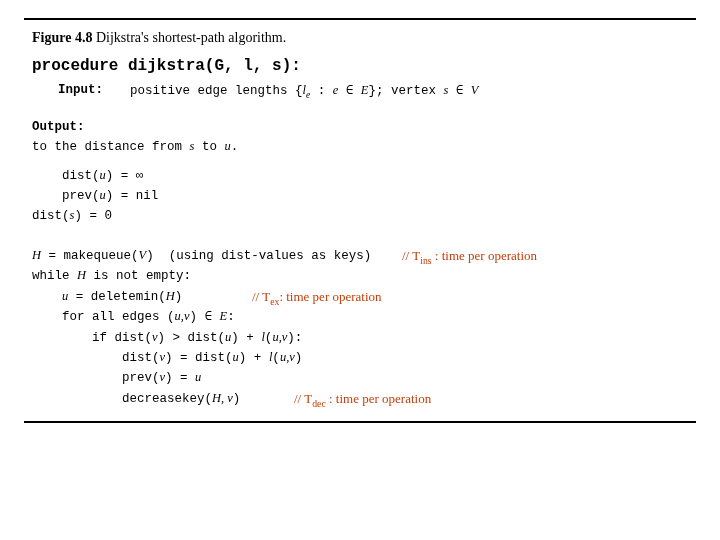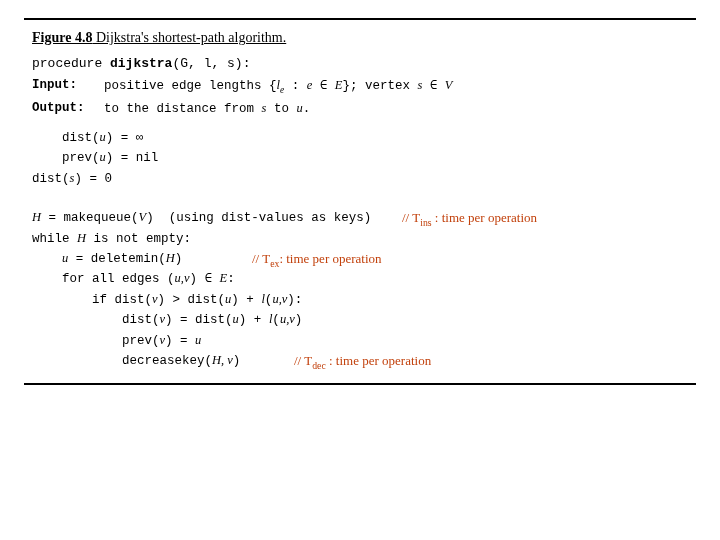--- a/index.html
+++ b/index.html
@@ -21,21 +21,20 @@
     .figure-box {
       border-top: 2px solid #000;
       border-bottom: 2px solid #000;
       padding: 10px 8px 12px 8px;
       position: relative;
     }
     .figure-title {
       font-family: 'Times New Roman', Times, serif;
       font-size: 14px;
       margin-bottom: 8px;
-      text-decoration: underline;
     }
     .figure-title strong {
       font-weight: bold;
     }
     .code-block {
       font-family: 'Courier New', Courier, monospace;
       font-size: 12.5px;
       line-height: 1.55;
       position: relative;
     }
@@ -82,31 +81,31 @@
 
 <div class="page">
   <div class="figure-box">
 
     <div class="figure-title">
       <strong>Figure 4.8</strong><span> Dijkstra's shortest-path algorithm.</span>
     </div>
 
     <div class="code-block">
       <div class="proc-line">
-        <span style="font-family:'Courier New',monospace; font-size:13px;">procedure <strong>dijkstra</strong>(G, l, s):</span>
+        <span style="font-family:'Courier New',monospace; font-size:16px;font-weight:bold;">procedure <strong>dijkstra</strong>(G, l, s):</span>
       </div>
 
       <div class="input-section" style="margin-top:2px;">
-        <span class="label-col" style="font-family:'Courier New',monospace; font-size:12.5px;">Input:</span>
+        <span class="label-col" style="font-family:'Courier New',monospace; font-size:12.5px;margin-left:26px;">Input:</span>
         <div class="input-content">
           <div style="font-family:'Courier New',monospace; font-size:12.5px;">positive edge lengths {<span class="math">l<sub>e</sub></span> : <span class="math">e</span> ∈ <span class="math">E</span>}; vertex <span class="math">s</span> ∈ <span class="math">V</span></div>
         </div>
       </div>
 
-      <div class="input-section" style="margin-top:2px;">
+      <div class="input-section" style="margin-top:16px;flex-direction:column;">
         <span class="label-col" style="font-family:'Courier New',monospace; font-size:12.5px;">Output:</span>
         <div class="input-content">
           <div style="font-family:'Courier New',monospace; font-size:12.5px;">to the distance from <span class="math">s</span> to <span class="math">u</span>.</div>
         </div>
       </div>
 
       <div class="algorithm-body relative-wrapper" style="position:relative;">
         <div style="font-family:'Courier New',monospace; font-size:12.5px; line-height:1.55;">
           <div>&nbsp;&nbsp;&nbsp;&nbsp;dist(<span class="math">u</span>) = ∞</div>
           <div>&nbsp;&nbsp;&nbsp;&nbsp;prev(<span class="math">u</span>) = nil</div>

